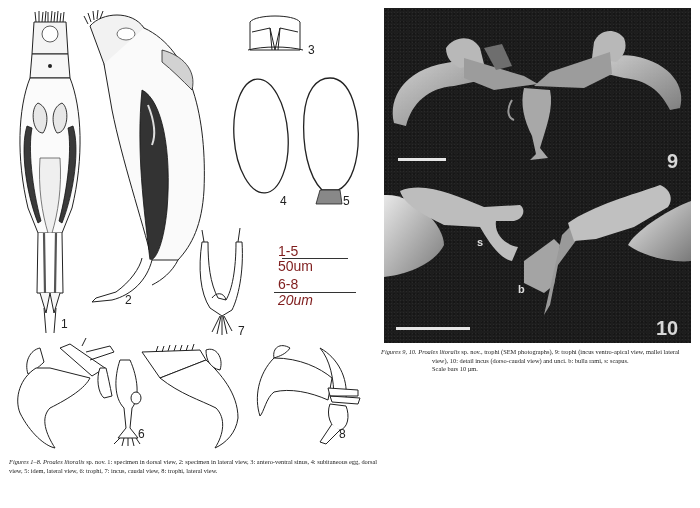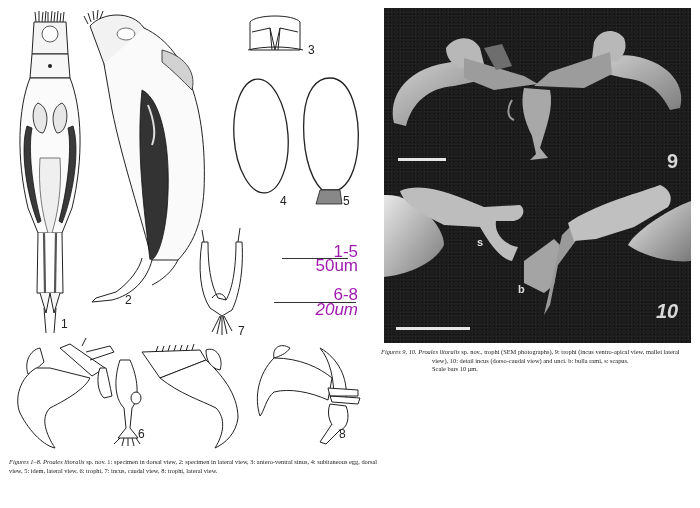--- a/index.html
+++ b/index.html
@@ -34,21 +34,21 @@
     color: #dedede; font-size: 11px; line-height: 1;
   }
   .scale-bar { position: absolute; height: 3px; background: #e6e6e6; }
 
   
   .caption { position: absolute; font-size: 6.4px; line-height: 8.6px; color: #222; }
   .caption i { font-style: italic; }
   #caption-right .hang { display: block; padding-left: 51px; text-indent: -51px; }
 
   
-  .scale-legend { position: absolute; font-family: "Liberation Sans", sans-serif; font-size: 17px; color: #a21caf; text-align: right; }
+  .scale-legend { position: absolute; font-family: "Liberation Sans", sans-serif; font-size: 14px; color: #7f1d1d; text-align: left; }
   .scale-legend .rule { height: 1px; background: #333; }
 </style>
 </head>
 <body>
 
 <div>
 
   <svg class="drawing" style="left:10px; top:8px;" width="75" height="326" viewBox="0 0 75 326">
 
     <g stroke="#222" stroke-width="1">
@@ -120,21 +120,21 @@
     <path d="M10 14 C6 40 8 65 18 80 L30 88 L40 82 C46 70 52 45 50 14 L44 14 C44 42 40 62 34 72 L26 70 C18 55 16 36 16 14 Z" fill="#fff" stroke="#222" stroke-width="1"></path>
     <path d="M20 70 C24 64 32 64 34 72" fill="none" stroke="#222" stroke-width="1"></path>
     <path d="M28 88 L20 104 M29 88 L25 106 M30 88 L30 107 M31 88 L35 106 M32 88 L40 103" stroke="#222" stroke-width="1"></path>
   </svg>
   <div class="fig-label" style="left:238px; top:325px;">7</div>
 
   <div class="scale-legend" style="left:278px; top:245px; width:80px;">
     <div style="line-height:13px;">1-5</div>
     <div class="rule" style="margin-left:4px; width:66px;"></div>
     <div style="line-height:14px;">50um</div>
-    <div style="line-height:15px; margin-top:14px;">6-8</div>
+    <div style="line-height:15px; margin-top:4px;">6-8</div>
     <div class="rule" style="margin-left:-4px; width:82px;"></div>
     <div style="line-height:14px;font-style:italic;">20um</div>
   </div>
 
   <svg class="drawing" style="left:10px; top:338px;" width="240" height="112" viewBox="0 0 240 112">
     <path d="M30 10 C20 12 14 24 18 36 C22 34 28 30 34 24 Z" fill="#fff" stroke="#222" stroke-width="1"></path>
     <path d="M26 30 C10 40 4 60 10 75 C20 95 35 108 45 110 C36 96 30 80 40 70 C60 60 75 50 80 40 L40 30 Z" fill="#fff" stroke="#222" stroke-width="1"></path>
     <path d="M50 10 L60 6 L95 30 L82 38 Z" fill="#fff" stroke="#222" stroke-width="1"></path>
     <path d="M72 8 L76 0 M76 14 L100 8 L104 14 L80 22" fill="none" stroke="#222" stroke-width="1"></path>
     <path d="M90 30 C86 40 88 55 94 60 L102 58 C100 48 98 38 96 30 Z" fill="#fff" stroke="#222" stroke-width="1"></path>
@@ -199,20 +199,20 @@
       <path d="M0 20 C30 18 60 50 60 70 C50 90 20 100 0 102 Z" fill="url(#g10)"></path>
       <path d="M16 16 C40 6 70 20 100 32 L136 30 C142 34 140 44 130 46 L112 46 C110 60 122 70 134 72 L128 86 C116 84 104 66 96 52 L60 50 C40 40 20 30 16 16 Z" fill="#bdbdbd"></path>
       <path d="M140 86 L170 64 L176 70 L170 110 L160 118 L140 108 Z" fill="#a4a4a4"></path>
       <path d="M166 130 L174 90 L196 60 L194 54 L186 52 L178 60 L160 140 Z" fill="#9a9a9a"></path>
       <path d="M184 48 C210 30 248 20 276 10 C286 14 290 24 284 32 L250 52 L212 64 L190 66 Z" fill="#c0c0c0"></path>
       <path d="M307 26 C280 36 250 58 244 70 C260 82 290 88 307 86 Z" fill="url(#g10)"></path>
     </svg>
     <div class="sem-letter" style="left:93px; top:62px;">s</div>
     <div class="sem-letter" style="left:134px; top:109px;">b</div>
     <div class="scale-bar" style="left:12px; top:152px; width:74px;"></div>
-    <div class="sem-num" style="left:272px; top:126px;font-style:italic;">10</div>
+    <div class="sem-num" style="left:272px; top:143px;">10</div>
   </div>
 </div>
 
 <div id="caption-right" class="caption" style="left:381px; top:348px; width:316px;">
   <span class="hang"><i>Figures 9, 10.</i> <i>Proales litoralis</i><span> sp. nov., trophi (SEM photographs), 9: trophi (incus ventro-apical view, mallei lateral view), 10: detail incus (dorso-caudal view) and unci. b: bulla rami, s: scapus.</span></span>
   <span style="display:block; padding-left:51px;">Scale bars 10 µm.</span>
 </div>
 
 </body></html>

